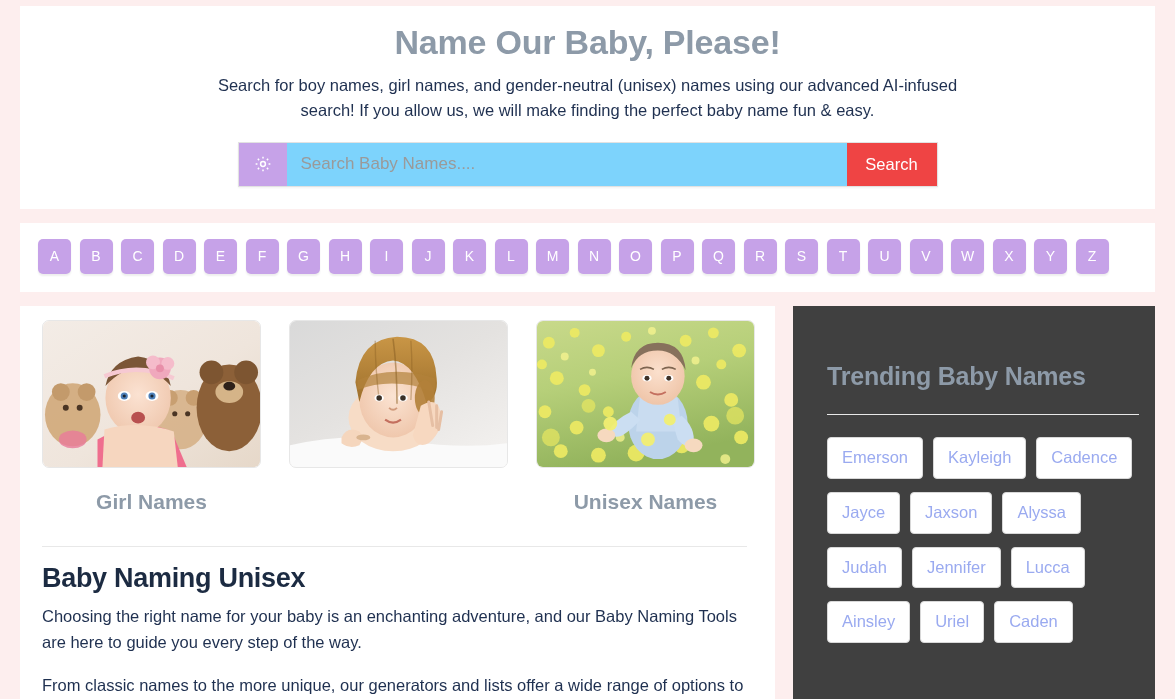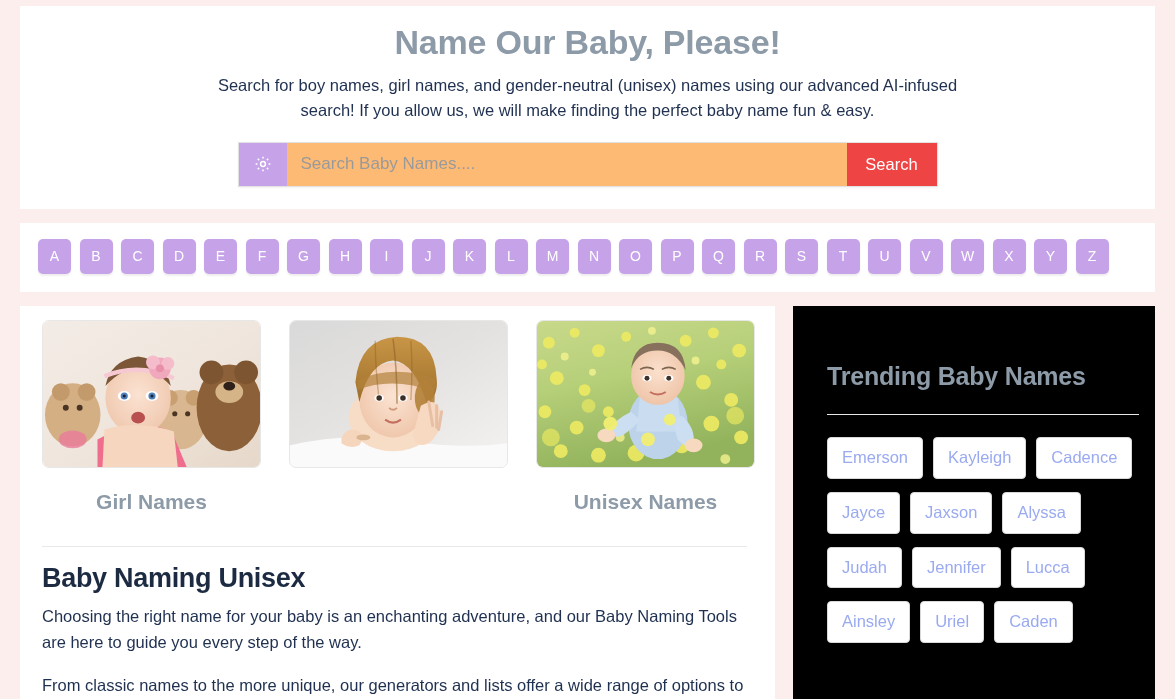--- a/index.html
+++ b/index.html
@@ -73,21 +73,21 @@
   .search-cog svg { display: block; }
 
   .search-input {
     flex: 1 1 auto;
     border: none;
     outline: none;
     font-size: 17px;
     font-family: "Liberation Sans", sans-serif;
     color: #444;
     padding: 0 14px;
-    background: #fdba74;
+    background: #7dd3fc;
   }
   .search-input::placeholder { color: #9a9a9a; }
 
   .search-btn {
     flex: none;
     width: 90px;
     background: #ef4444;
     color: #ffffff;
     border: none;
     font-size: 16.5px;
@@ -132,21 +132,21 @@
   .main-col {
     width: 755px;
     flex: none;
     background: #ffffff;
     padding: 14px 28px 0 22px;
     overflow: hidden;
   }
 
   .side-col {
     flex: 1 1 auto;
-    background: #000000;
+    background: #404040;
     padding: 56px 16px 0 34px;
     overflow: hidden;
   }
 
   
   .cards {
     display: flex;
     gap: 28px;
     justify-content: flex-start;
   }

